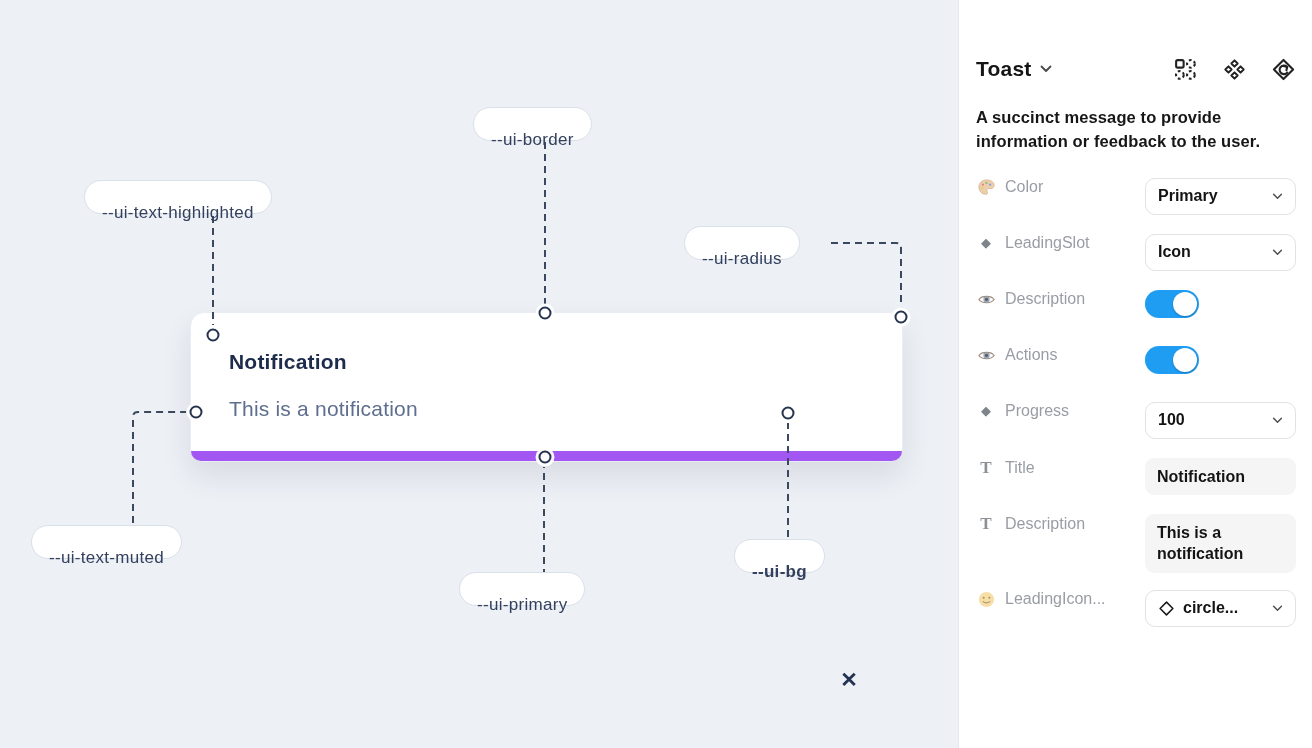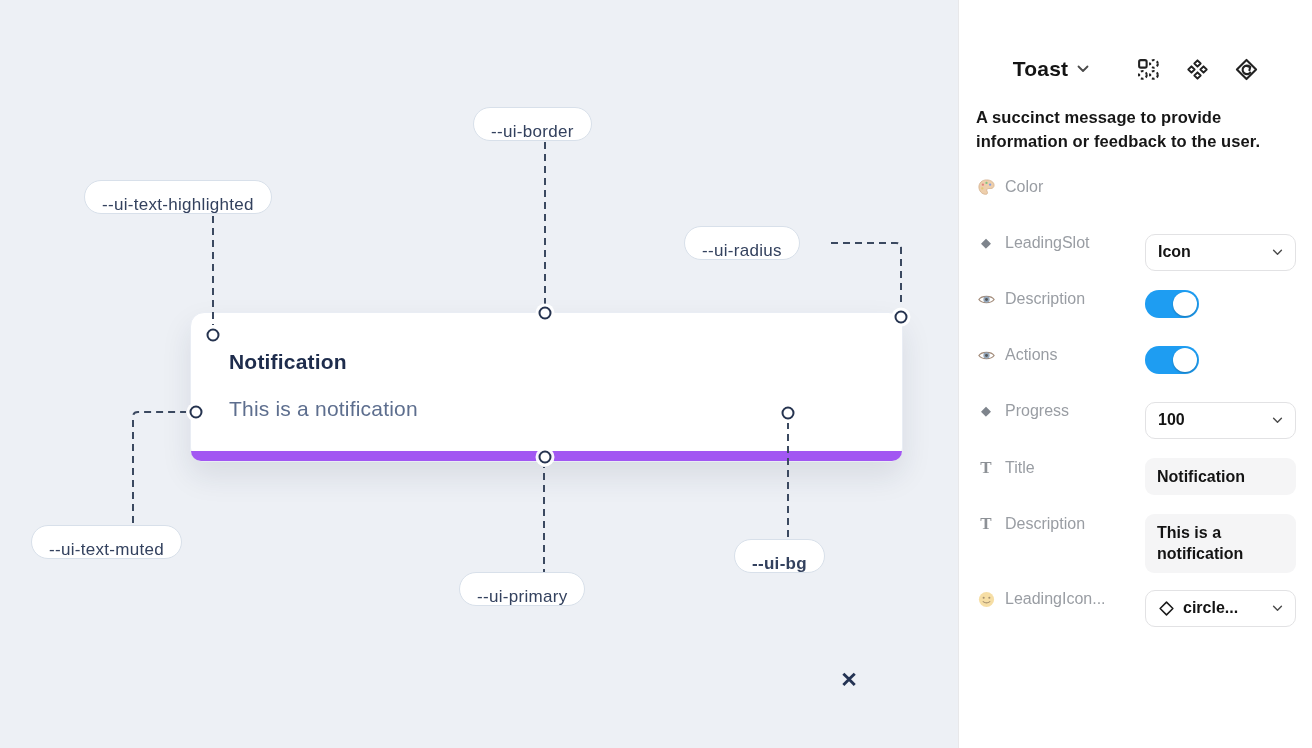--- a/index.html
+++ b/index.html
@@ -22,28 +22,28 @@
     background:#a257f2; border-radius:0 0 13px 13px; }
 
   svg.connectors { position:absolute; left:0; top:0; width:958px; height:748px; pointer-events:none; }
   .connectors path { fill:none; stroke:#3b4960; stroke-width:2; stroke-dasharray:7 5; }
 
   .dot { position:absolute; width:13px; height:13px; background:#fff;
     border:2.5px solid #25334f; border-radius:50%;
     box-shadow:0 0 0 3px rgba(255,255,255,.95); transform:translate(-50%,-50%); }
 
   .pill { position:absolute; background:#fff; border:1px solid #d8e0ea; border-radius:17px;
-    height:34px; line-height:32px; padding:8px 17px; font-size:17px; letter-spacing:.3px;
+    height:34px; line-height:32px; padding:16px 17px; font-size:17px; letter-spacing:.3px;
     color:#33415e; white-space:nowrap; cursor:default; }
 
   
   .panel { width:354px; height:748px; background:#fff; border-left:1px solid #e8e8ea;
     padding:56px 16px 0 17px; flex:none; }
 
-  .panel-header { display:flex; align-items:center; justify-content:center;gap:46px; }
+  .panel-header { display:flex; align-items:center; justify-content:space-between;gap:46px; }
   .panel-title-wrap { display:flex; align-items:center; gap:9px; cursor:pointer; }
   .panel-title { font-size:21px; font-weight:700; color:#141414; letter-spacing:.2px; }
   .hdr-icons { display:flex; align-items:center; gap:23px; }
   .icon-btn { background:none; border:none; cursor:pointer; width:26px; height:26px;
     display:flex; align-items:center; justify-content:center; padding:0; }
 
   .from-file { display:flex; align-items:center; gap:12px; margin-top:26px;
     font-size:16.5px; color:#9aa0a8; }
 
   .panel-desc { margin-top:24px; font-size:16.5px; color:#161616; line-height:1.45;
@@ -155,20 +155,30 @@
             <svg width="19" height="19" viewBox="0 0 20 20" opacity="0.85">
               <path d="M10 2 C5.2 2 2 5.4 2 9.4 C2 13.6 5.2 17.2 9.2 17.2 C10.5 17.2 11.1 16.3 11.1 15.4 C11.1 14.2 10.2 13.9 10.2 12.9 C10.2 11.8 11.1 11.1 12.3 11.1 L14.6 11.1 C16.6 11.1 18 9.6 18 7.7 C18 4.2 14.4 2 10 2 Z" fill="#ecc79e" stroke="#c9a076" stroke-width="0.8"></path>
               <circle cx="6.2" cy="7" r="1.2" fill="#e06c6c"></circle>
               <circle cx="10" cy="5.2" r="1.2" fill="#6cb86c"></circle>
               <circle cx="13.8" cy="7" r="1.2" fill="#6c8fe0"></circle>
               <circle cx="5.6" cy="11" r="1.2" fill="#e0c25c"></circle>
             </svg>
           </span>
           <span>Color</span>
         </span>
+        <div class="ctrl">
+          <button class="sel">
+            <span class="sel-left">
+                <span>Primary</span>
+              </span>
+            <svg width="11" height="7" viewBox="0 0 12 8">
+                <polyline points="1.5,1.5 6,6 10.5,1.5" fill="none" stroke="#4a4a4a" stroke-width="1.6" stroke-linecap="round" stroke-linejoin="round"></polyline>
+              </svg>
+          </button>
+        </div>
       </div>
 
       <div class="prow">
         <span class="plabel">
           <span class="emoji diamond-glyph">◆</span>
           <span>LeadingSlot</span>
         </span>
         <div class="ctrl">
           <button class="sel">
             <span class="sel-left">

